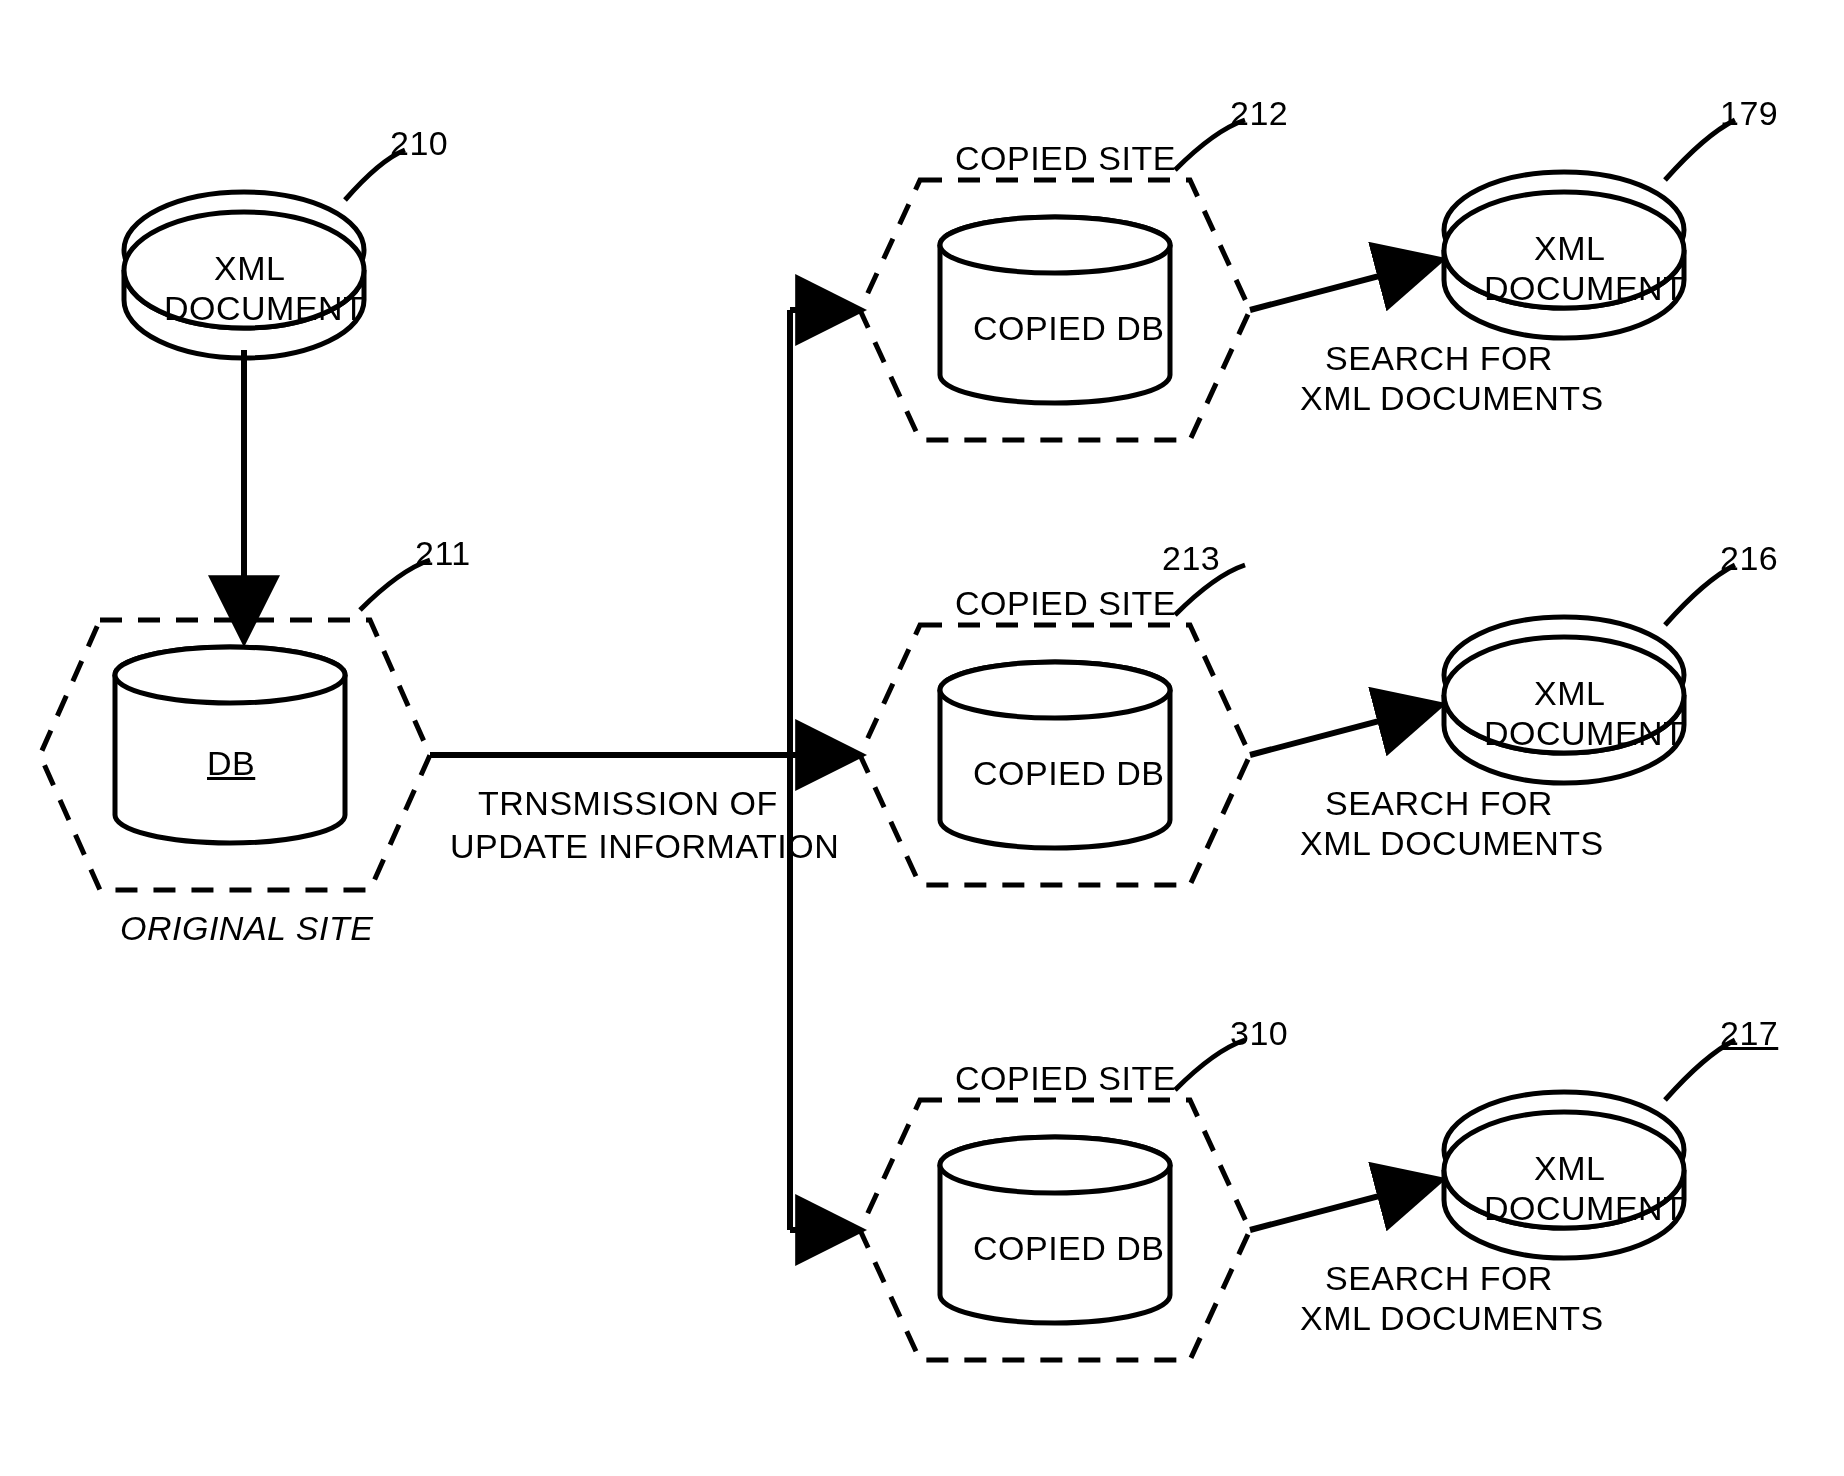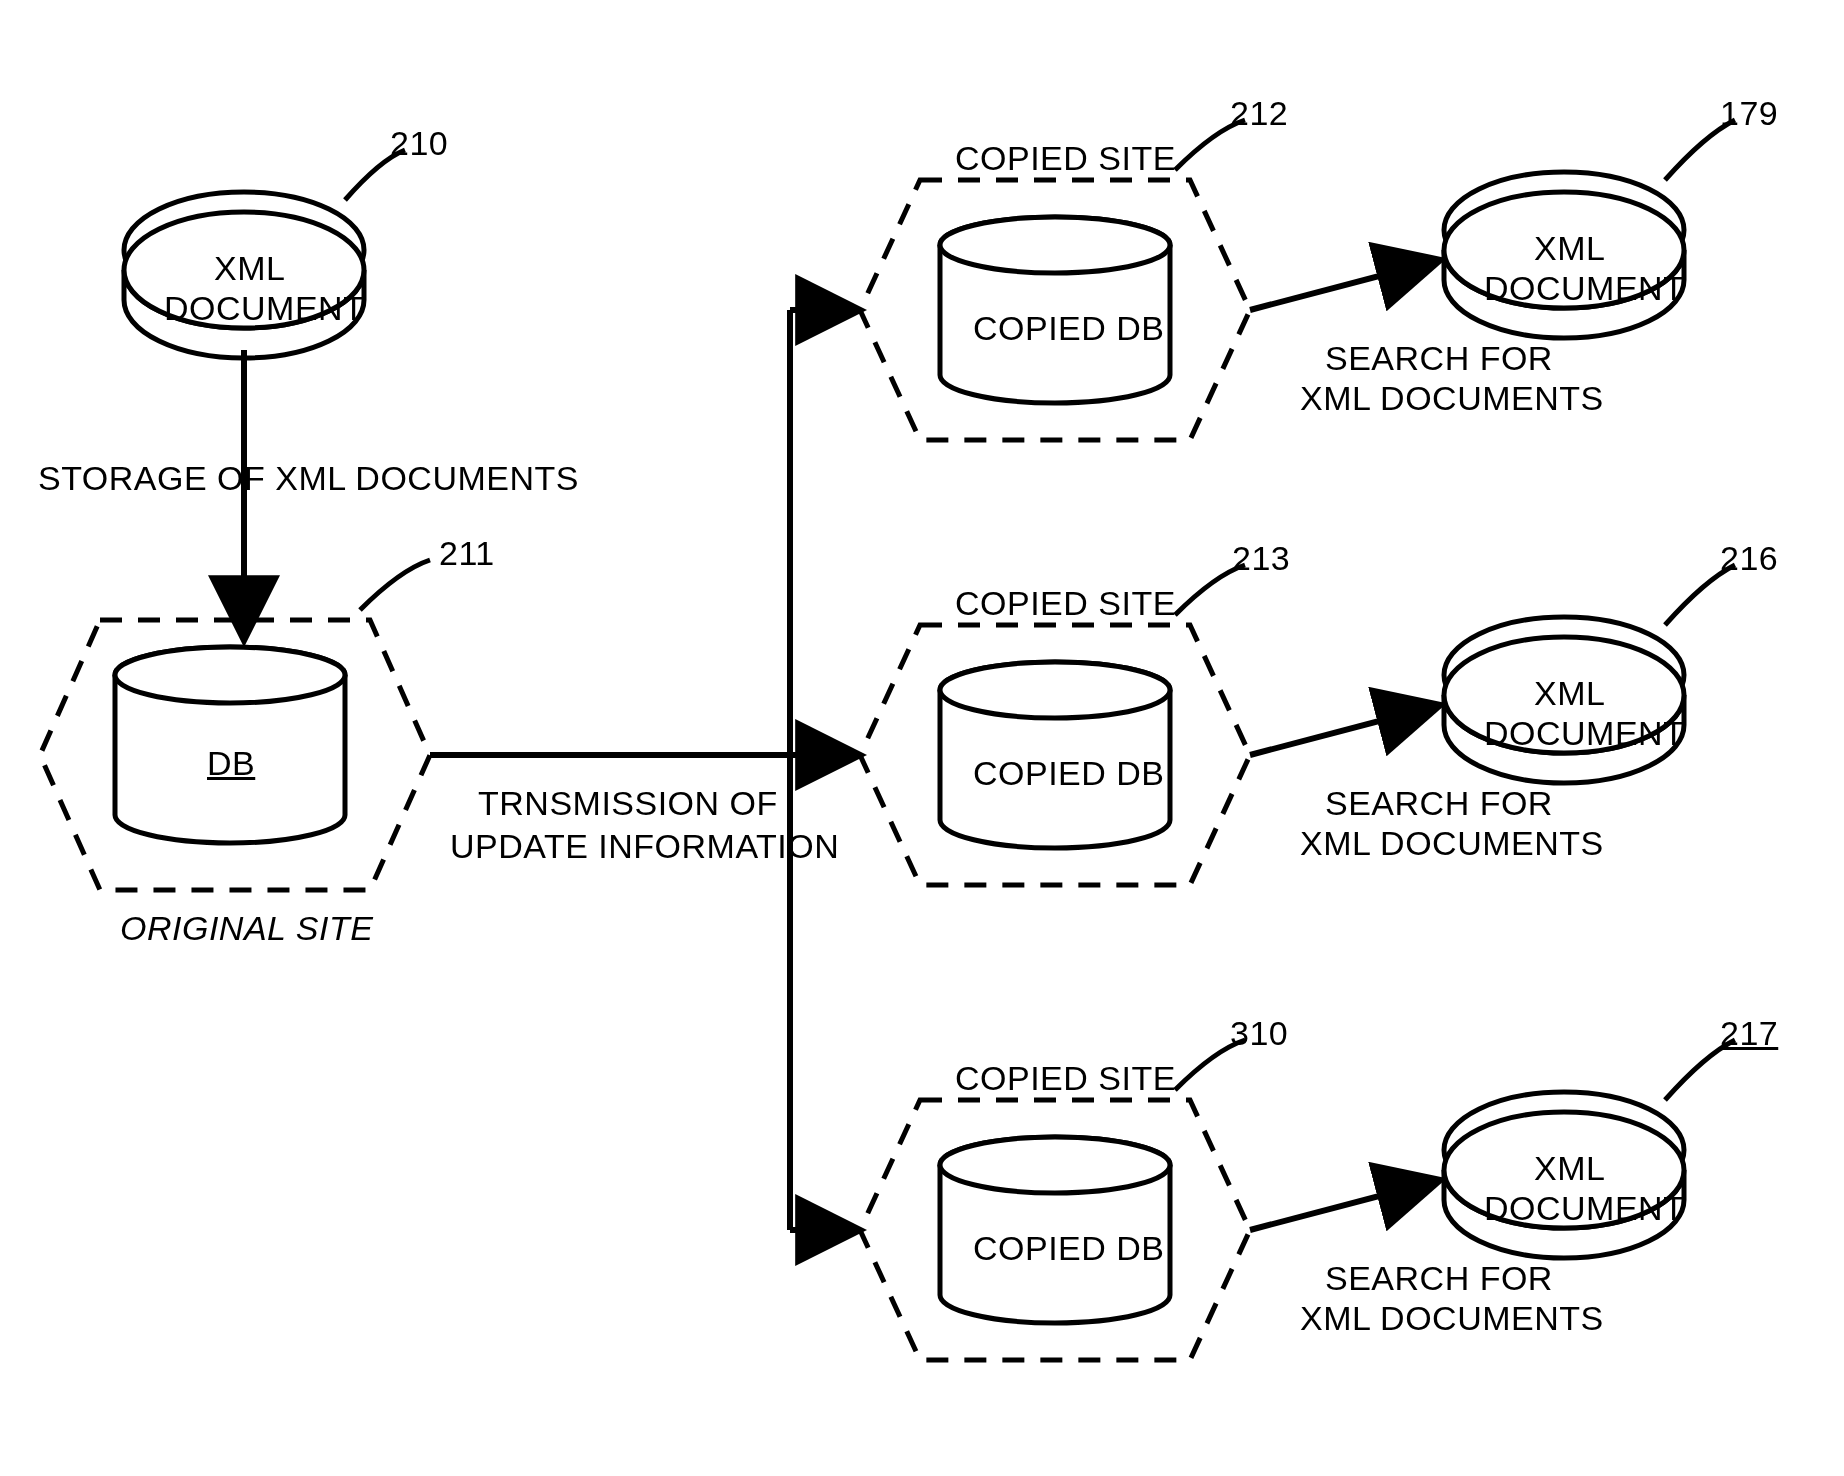--- a/index.html
+++ b/index.html
@@ -115,34 +115,33 @@
 
   <line x1="1250" y1="310" x2="1440" y2="260" stroke="#000" stroke-width="6" marker-end="url(#arrow)"></line>
   <line x1="1250" y1="755" x2="1440" y2="705" stroke="#000" stroke-width="6" marker-end="url(#arrow)"></line>
   <line x1="1250" y1="1230" x2="1440" y2="1180" stroke="#000" stroke-width="6" marker-end="url(#arrow)"></line>
 </svg>
 
 <div class="lbl" style="left:390px; top:125px;">210</div>
 <div class="lbl" style="left:214px; top:250px;">XML</div>
 <div class="lbl" style="left:164px; top:290px;">DOCUMENT</div>
 
-<div class="lbl" style="left:38px; top:460px;">STORAGE OF XML DOCUMENTS</div>
 
-<div class="lbl" style="left:415px; top:535px;margin-left:24px;">211</div>
+<div class="lbl" style="left:415px; top:535px;">211</div>
 <div class="lbl" style="left:207px; top:745px;text-decoration:underline;">DB</div>
 <div class="lbl" style="left:120px; top:910px;font-style:italic;">ORIGINAL SITE</div>
 
 <div class="lbl" style="left:450px; top:828px;">UPDATE INFORMATION</div>
 <div class="lbl" style="left:478px; top:785px;">TRNSMISSION OF</div>
 
 <div class="lbl" style="left:1230px; top:95px;">212</div>
 <div class="lbl" style="left:955px; top:140px;">COPIED SITE</div>
 <div class="lbl" style="left:973px; top:310px;">COPIED DB</div>
 
-<div class="lbl" style="left:1232px; top:540px;">213</div>
+<div class="lbl" style="left:1162px; top:540px;">213</div>
 <div class="lbl" style="left:955px; top:585px;">COPIED SITE</div>
 <div class="lbl" style="left:973px; top:755px;">COPIED DB</div>
 
 <div class="lbl" style="left:1230px; top:1015px;">310</div>
 <div class="lbl" style="left:955px; top:1060px;">COPIED SITE</div>
 <div class="lbl" style="left:973px; top:1230px;">COPIED DB</div>
 
 <div class="lbl" style="left:1720px; top:95px;">179</div>
 <div class="lbl" style="left:1534px; top:230px;">XML</div>
 <div class="lbl" style="left:1484px; top:270px;">DOCUMENT</div>

